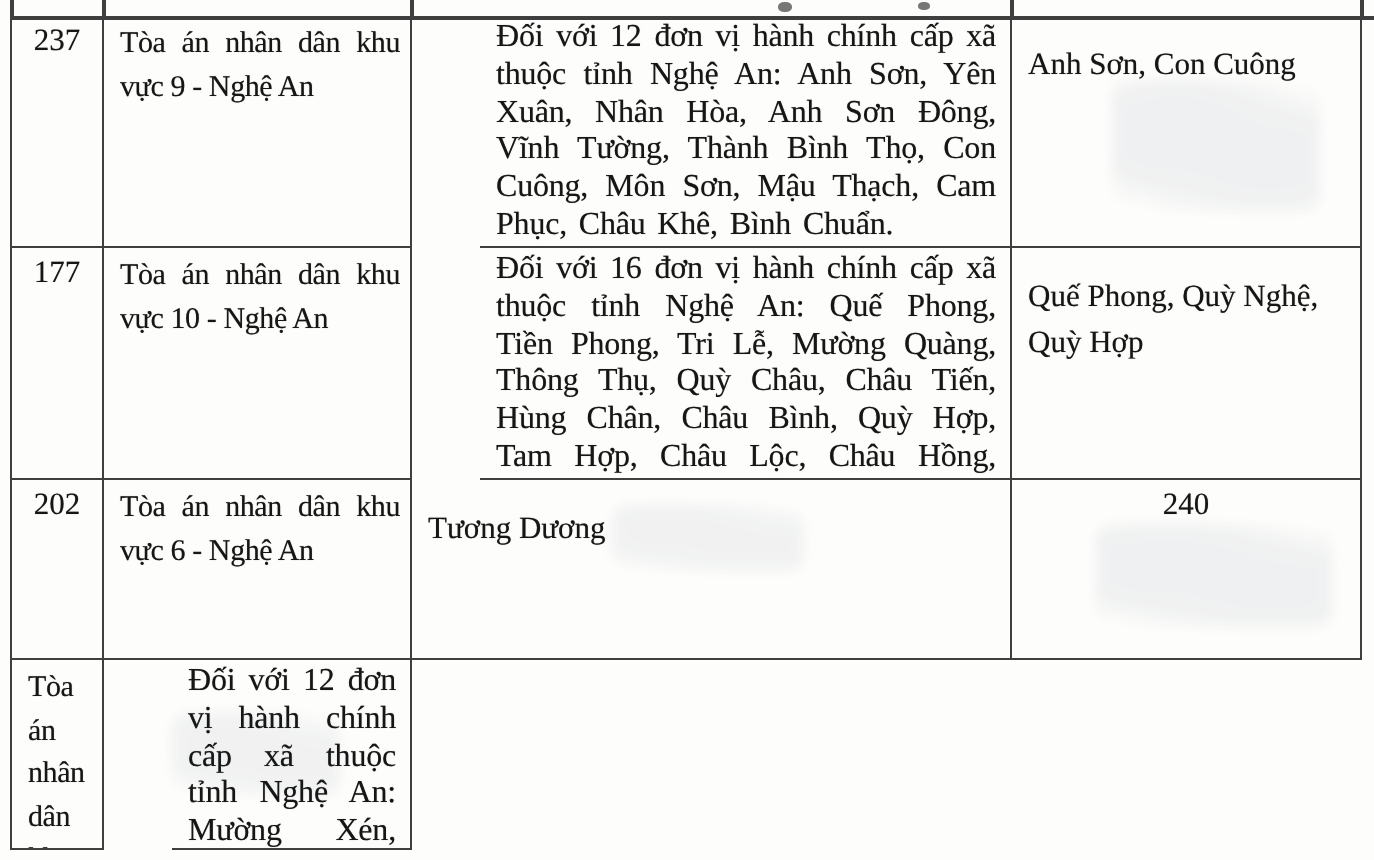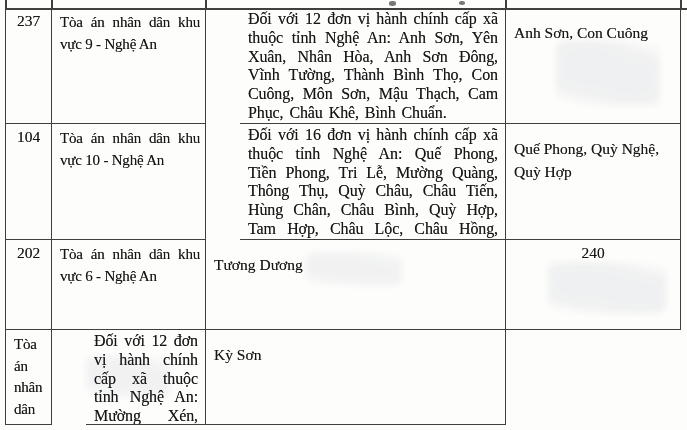--- a/index.html
+++ b/index.html
@@ -82,33 +82,32 @@
   <div class="desc-mark m1"></div>
   <div class="desc-mark m2"></div>
 
   <div class="doc-table">
 
     <div class="cell cell-no">237</div>
     <div class="cell cell-court">Tòa án nhân dân khu vực 9 - Nghệ An</div>
     <div class="cell cell-desc">Đối với 12 đơn vị hành chính cấp xã thuộc tỉnh Nghệ An: Anh Sơn, Yên Xuân, Nhân Hòa, Anh Sơn Đông, Vĩnh Tường, Thành Bình Thọ, Con Cuông, Môn Sơn, Mậu Thạch, Cam Phục, Châu Khê, Bình Chuẩn.</div>
     <div class="cell cell-loc">Anh Sơn, Con Cuông</div>
 
-    <div class="cell cell-no">104</div>
+    <div class="cell cell-no">177</div>
     <div class="cell cell-court">Tòa án nhân dân khu vực 10 - Nghệ An</div>
     <div class="cell cell-desc">Đối với 16 đơn vị hành chính cấp xã thuộc tỉnh Nghệ An: Quế Phong, Tiền Phong, Tri Lễ, Mường Quàng, Thông Thụ, Quỳ Châu, Châu Tiến, Hùng Chân, Châu Bình, Quỳ Hợp, Tam Hợp, Châu Lộc, Châu Hồng, Mường Ham, Mường Chọng, Minh Hợp.</div>
     <div class="cell cell-loc">Quế Phong, Quỳ Nghệ, Quỳ Hợp</div>
 
     <div class="cell cell-no">202</div>
     <div class="cell cell-court">Tòa án nhân dân khu vực 6 - Nghệ An</div>
     <div class="cell cell-loc">Tương Dương</div>
 
     <div class="cell cell-no">240</div>
     <div class="cell cell-court">Tòa án nhân dân khu vực 12 - Nghệ An</div>
     <div class="cell cell-desc">Đối với 12 đơn vị hành chính cấp xã thuộc tỉnh Nghệ An: Mường Xén, Hữu Kiệm, Nậm Cắn, Chiêu Lưu, Na Loi, Mường Típ, Na Ngoi, Mỹ Lý, Bắc Lý, Keng Đu, Huồi Tụ, Mường Lống.</div>
-    <div class="cell cell-loc">Kỳ Sơn</div>
 
   </div>
 
   <div class="artifact a1"></div>
   <div class="artifact a2"></div>
   <div class="artifact a3"></div>
   <div class="artifact a4"></div>
 
 </div>
 

